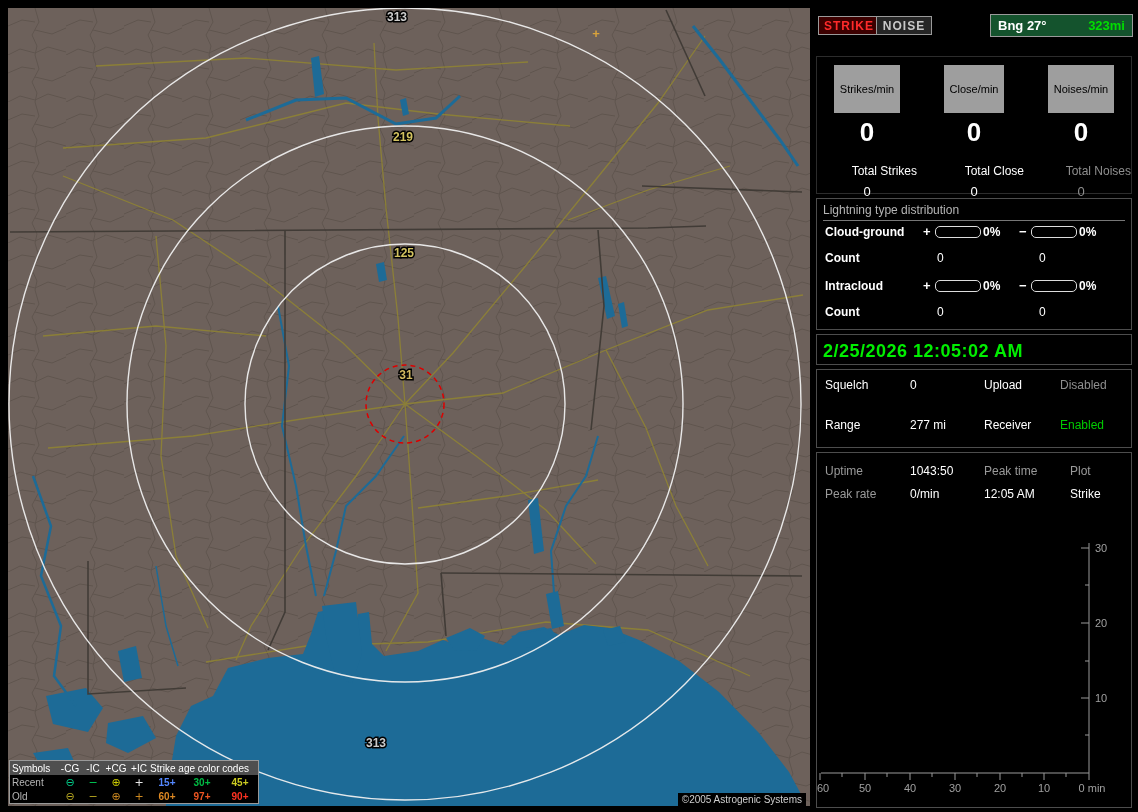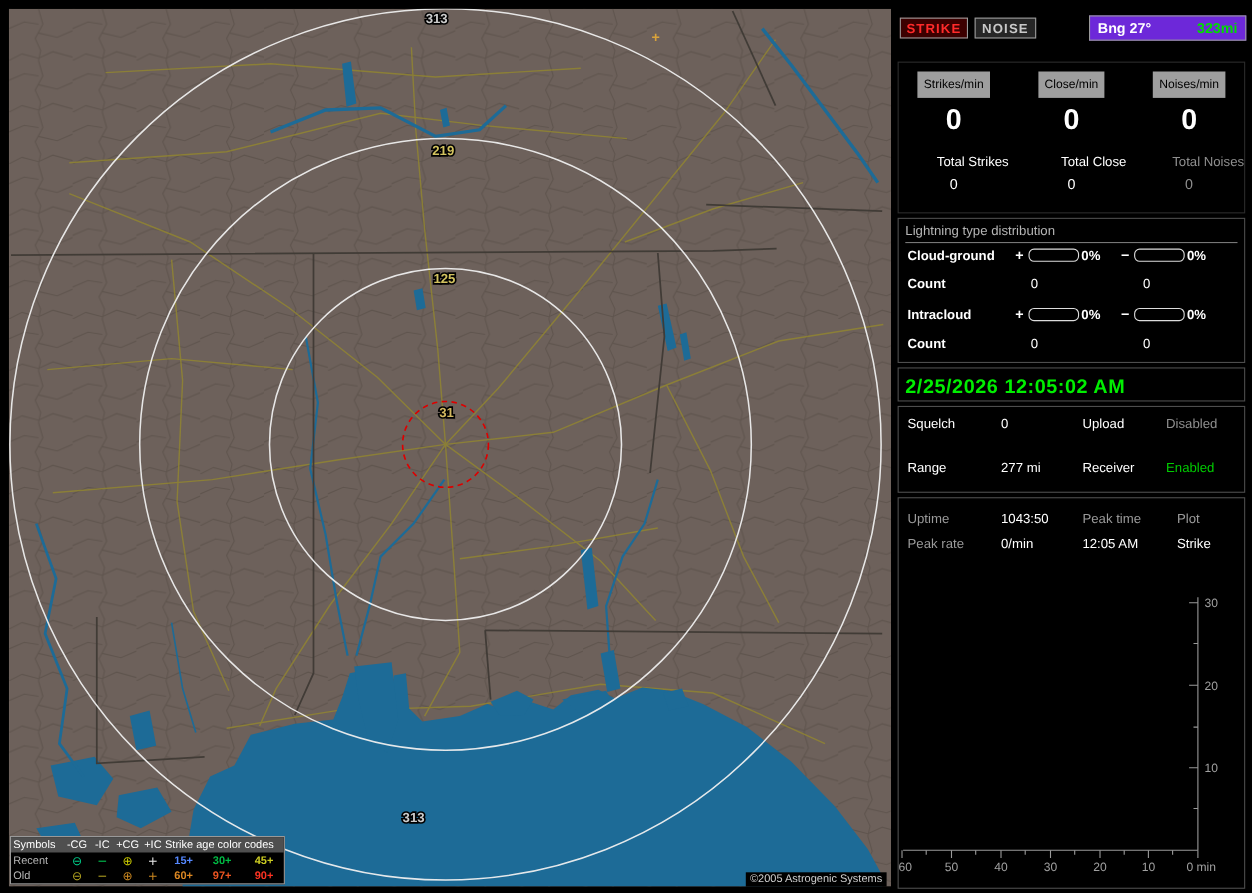--- a/index.html
+++ b/index.html
@@ -23,34 +23,34 @@
   .sym{font-family:"DejaVu Sans",sans-serif;font-size:11px;line-height:11px;}
   .sg1{color:#00cc88;} .sg2{color:#00cc55;} .sy1{color:#cccc00;} .sw{color:#e8e8e8;}
   .so1{color:#b5a520;} .so2{color:#b5a520;} .so3{color:#cc8820;} .so4{color:#cc8820;}
   .a15{color:#5588ff;} .a30{color:#00bb44;} .a45{color:#cccc22;}
   .a60{color:#dd8822;} .a75{color:#ee5522;} .a90{color:#ff3322;}
 
   
   .sidebar{position:absolute;left:815px;top:0;width:318px;height:812px;color:#fff;}
   .btn{position:absolute;top:16px;height:19px;border:1px solid #9a9a9a;font-weight:bold;font-size:12px;letter-spacing:1px;padding:0;cursor:pointer;font-family:"Liberation Sans",sans-serif;}
   .btn.strike{left:3px;width:62px;background:#3c0000;color:#ff2a2a;}
-  .btn.noise{left:71px;width:56px;background:#262626;color:#c8c8c8;}
-  .bng{position:absolute;left:175px;top:14px;width:141px;height:21px;background:#6d28d9;border:1px solid #9a9a9a;}
+  .btn.noise{left:61px;width:56px;background:#262626;color:#c8c8c8;}
+  .bng{position:absolute;left:175px;top:14px;width:141px;height:21px;background:#14532d;border:1px solid #9a9a9a;}
   .bng-b{position:absolute;left:7px;top:3px;font-size:13px;font-weight:bold;color:#fff;}
   .bng-r{position:absolute;right:7px;top:3px;font-size:13px;font-weight:bold;color:#00dd00;}
 
   .panel{position:absolute;left:1px;width:316px;background:#000;box-sizing:border-box;border:1px solid #4d4d4d;}
   .p-stats{top:56px;height:138px;border-color:#2c2c2c;}
   .p-dist{top:198px;height:132px;}
   .p-date{top:334px;height:31px;}
   .p-set{top:369px;height:79px;}
   .p-status{top:452px;height:356px;}
 
   .stat-col{position:absolute;top:8px;width:100px;text-align:center;}
-  .badge{display:inline-block;background:#9e9e9e;color:#000;font-size:11px;padding:6px 6px;}
+  .badge{display:inline-block;background:#9e9e9e;color:#000;font-size:11px;padding:18px 6px;}
   .big{margin-top:4px;font-size:26px;font-weight:bold;color:#fff;}
   .tlabel{margin-top:16px;font-size:12px;color:#fff;text-align:right;}
   .tval{margin-top:6px;font-size:13px;color:#fff;}
   .stat-col.dimcol .tlabel,.stat-col.dimcol .tval{color:#8f8f8f;}
 
   .dist-title{position:absolute;left:6px;right:6px;top:4px;padding-bottom:3px;border-bottom:1px solid #777;color:#b5b5b5;font-size:12px;}
   .dist-row{position:absolute;left:8px;right:4px;height:16px;font-size:12px;color:#fff;}
   .dlabel{position:absolute;left:0;font-weight:bold;}
   .sign{position:absolute;font-weight:bold;font-size:13px;top:-1px;}
   .bar{position:absolute;top:1px;width:44px;height:10px;border:1px solid #ddd;border-radius:5px;background:#000;}

